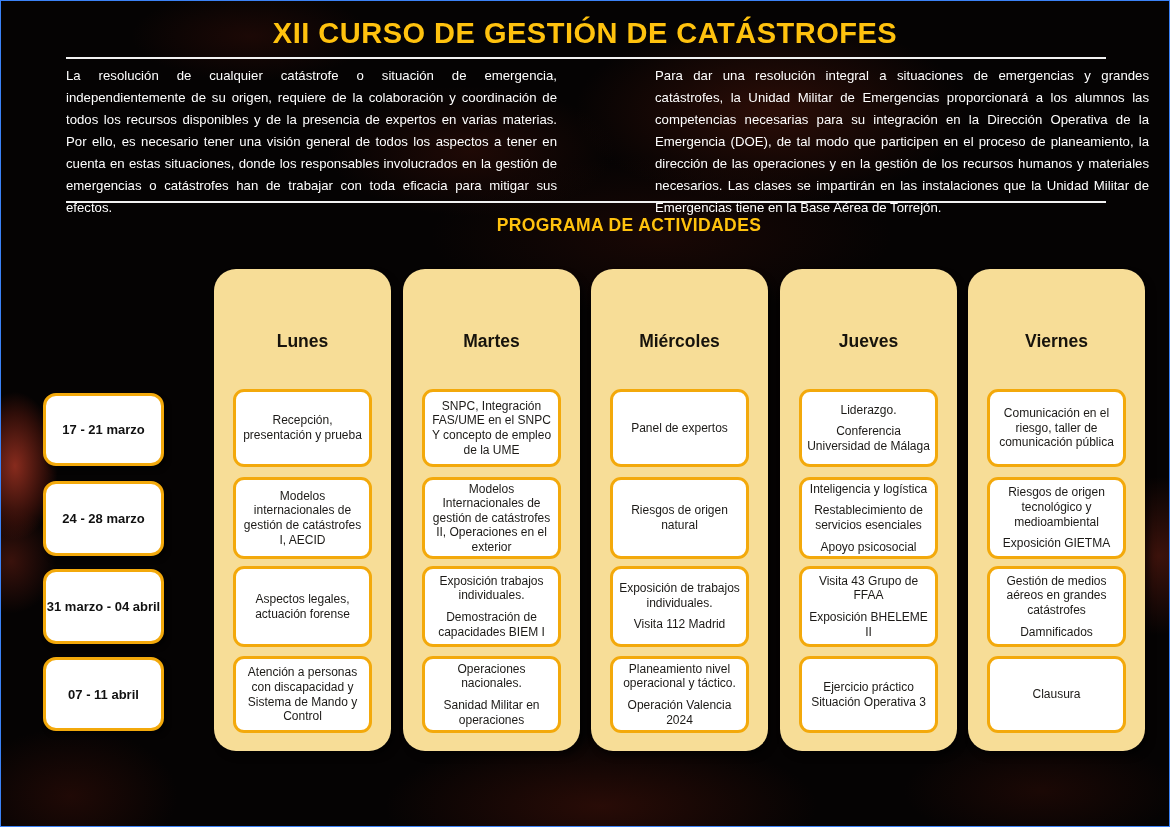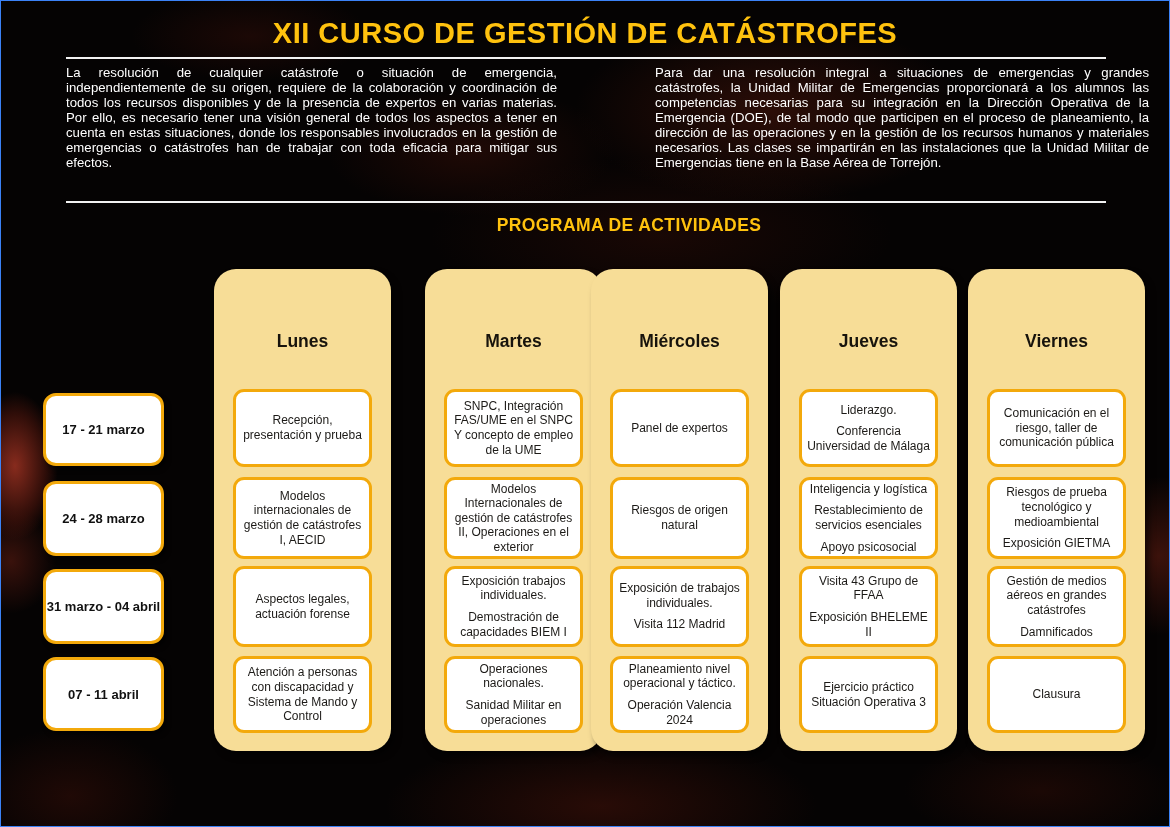--- a/index.html
+++ b/index.html
@@ -24,34 +24,34 @@
   }
   .main-title{
     position:absolute;top:16px;left:0;width:100%;margin:0;text-align:center;
     color:var(--accent-gold,#FFC20E);font-size:29px;font-weight:bold;letter-spacing:.5px;
   }
   .rule{position:absolute;left:65px;width:1040px;height:2px;background:#f2f2f2;}
   .rule-top{top:56px;}
   .rule-bottom{top:200px;}
   .intro{
     position:absolute;top:64px;margin:0;color:#ffffff;
-    font-size:13.2px;line-height:15px;text-align:justify;
+    font-size:13.2px;line-height:22px;text-align:justify;
   }
   .intro-left{left:65px;width:491px;}
   .intro-right{left:610px;width:494px;margin-left:44px;}
   .section-title{
     position:absolute;top:214px;left:0;width:100%;margin:0;text-align:center;
     color:var(--accent-gold,#FFC20E);font-size:17.5px;font-weight:bold;letter-spacing:.4px;padding-left:44px;
   }
   .panel{
     position:absolute;top:268px;width:177px;height:482px;
     background:var(--panel-bg,#F7DD97);border-radius:22px;
     box-shadow:4px 5px 6px rgba(0,0,0,0.55);
   }
-  .col1{left:213px}.col2{left:424px}.col3{left:590px}.col4{left:779px}.col5{left:967px}
+  .col1{left:213px}.col2{left:402px}.col3{left:590px}.col4{left:779px}.col5{left:967px}
   .day-label{
     position:absolute;top:62px;left:0;width:100%;margin:0;text-align:center;
     font-size:17.5px;font-weight:bold;color:#17130c;
   }
   .card{
     position:absolute;left:19px;width:139px;box-sizing:border-box;
     background:var(--card-bg,#ffffff);border:3px solid var(--card-border,#F3A90B);
     border-radius:11px;display:flex;flex-direction:column;align-items:center;justify-content:center;
     text-align:center;font-size:12px;line-height:14.6px;color:#1c1a17;padding:3px 5px;
   }
@@ -170,21 +170,21 @@
       <p>Ejercicio práctico Situación Operativa 3</p>
     </div>
   </section>
 
   <section class="panel col5">
     <h3 class="day-label">Viernes</h3>
     <div class="card row1">
       <p>Comunicación en el riesgo, taller de comunicación pública</p>
     </div>
     <div class="card row2">
-      <p>Riesgos de prueba tecnológico y medioambiental</p>
+      <p>Riesgos de origen tecnológico y medioambiental</p>
       <p>Exposición GIETMA</p>
     </div>
     <div class="card row3">
       <p>Gestión de medios aéreos en grandes catástrofes</p>
       <p>Damnificados</p>
     </div>
     <div class="card row4">
       <p>Clausura</p>
     </div>
   </section>

